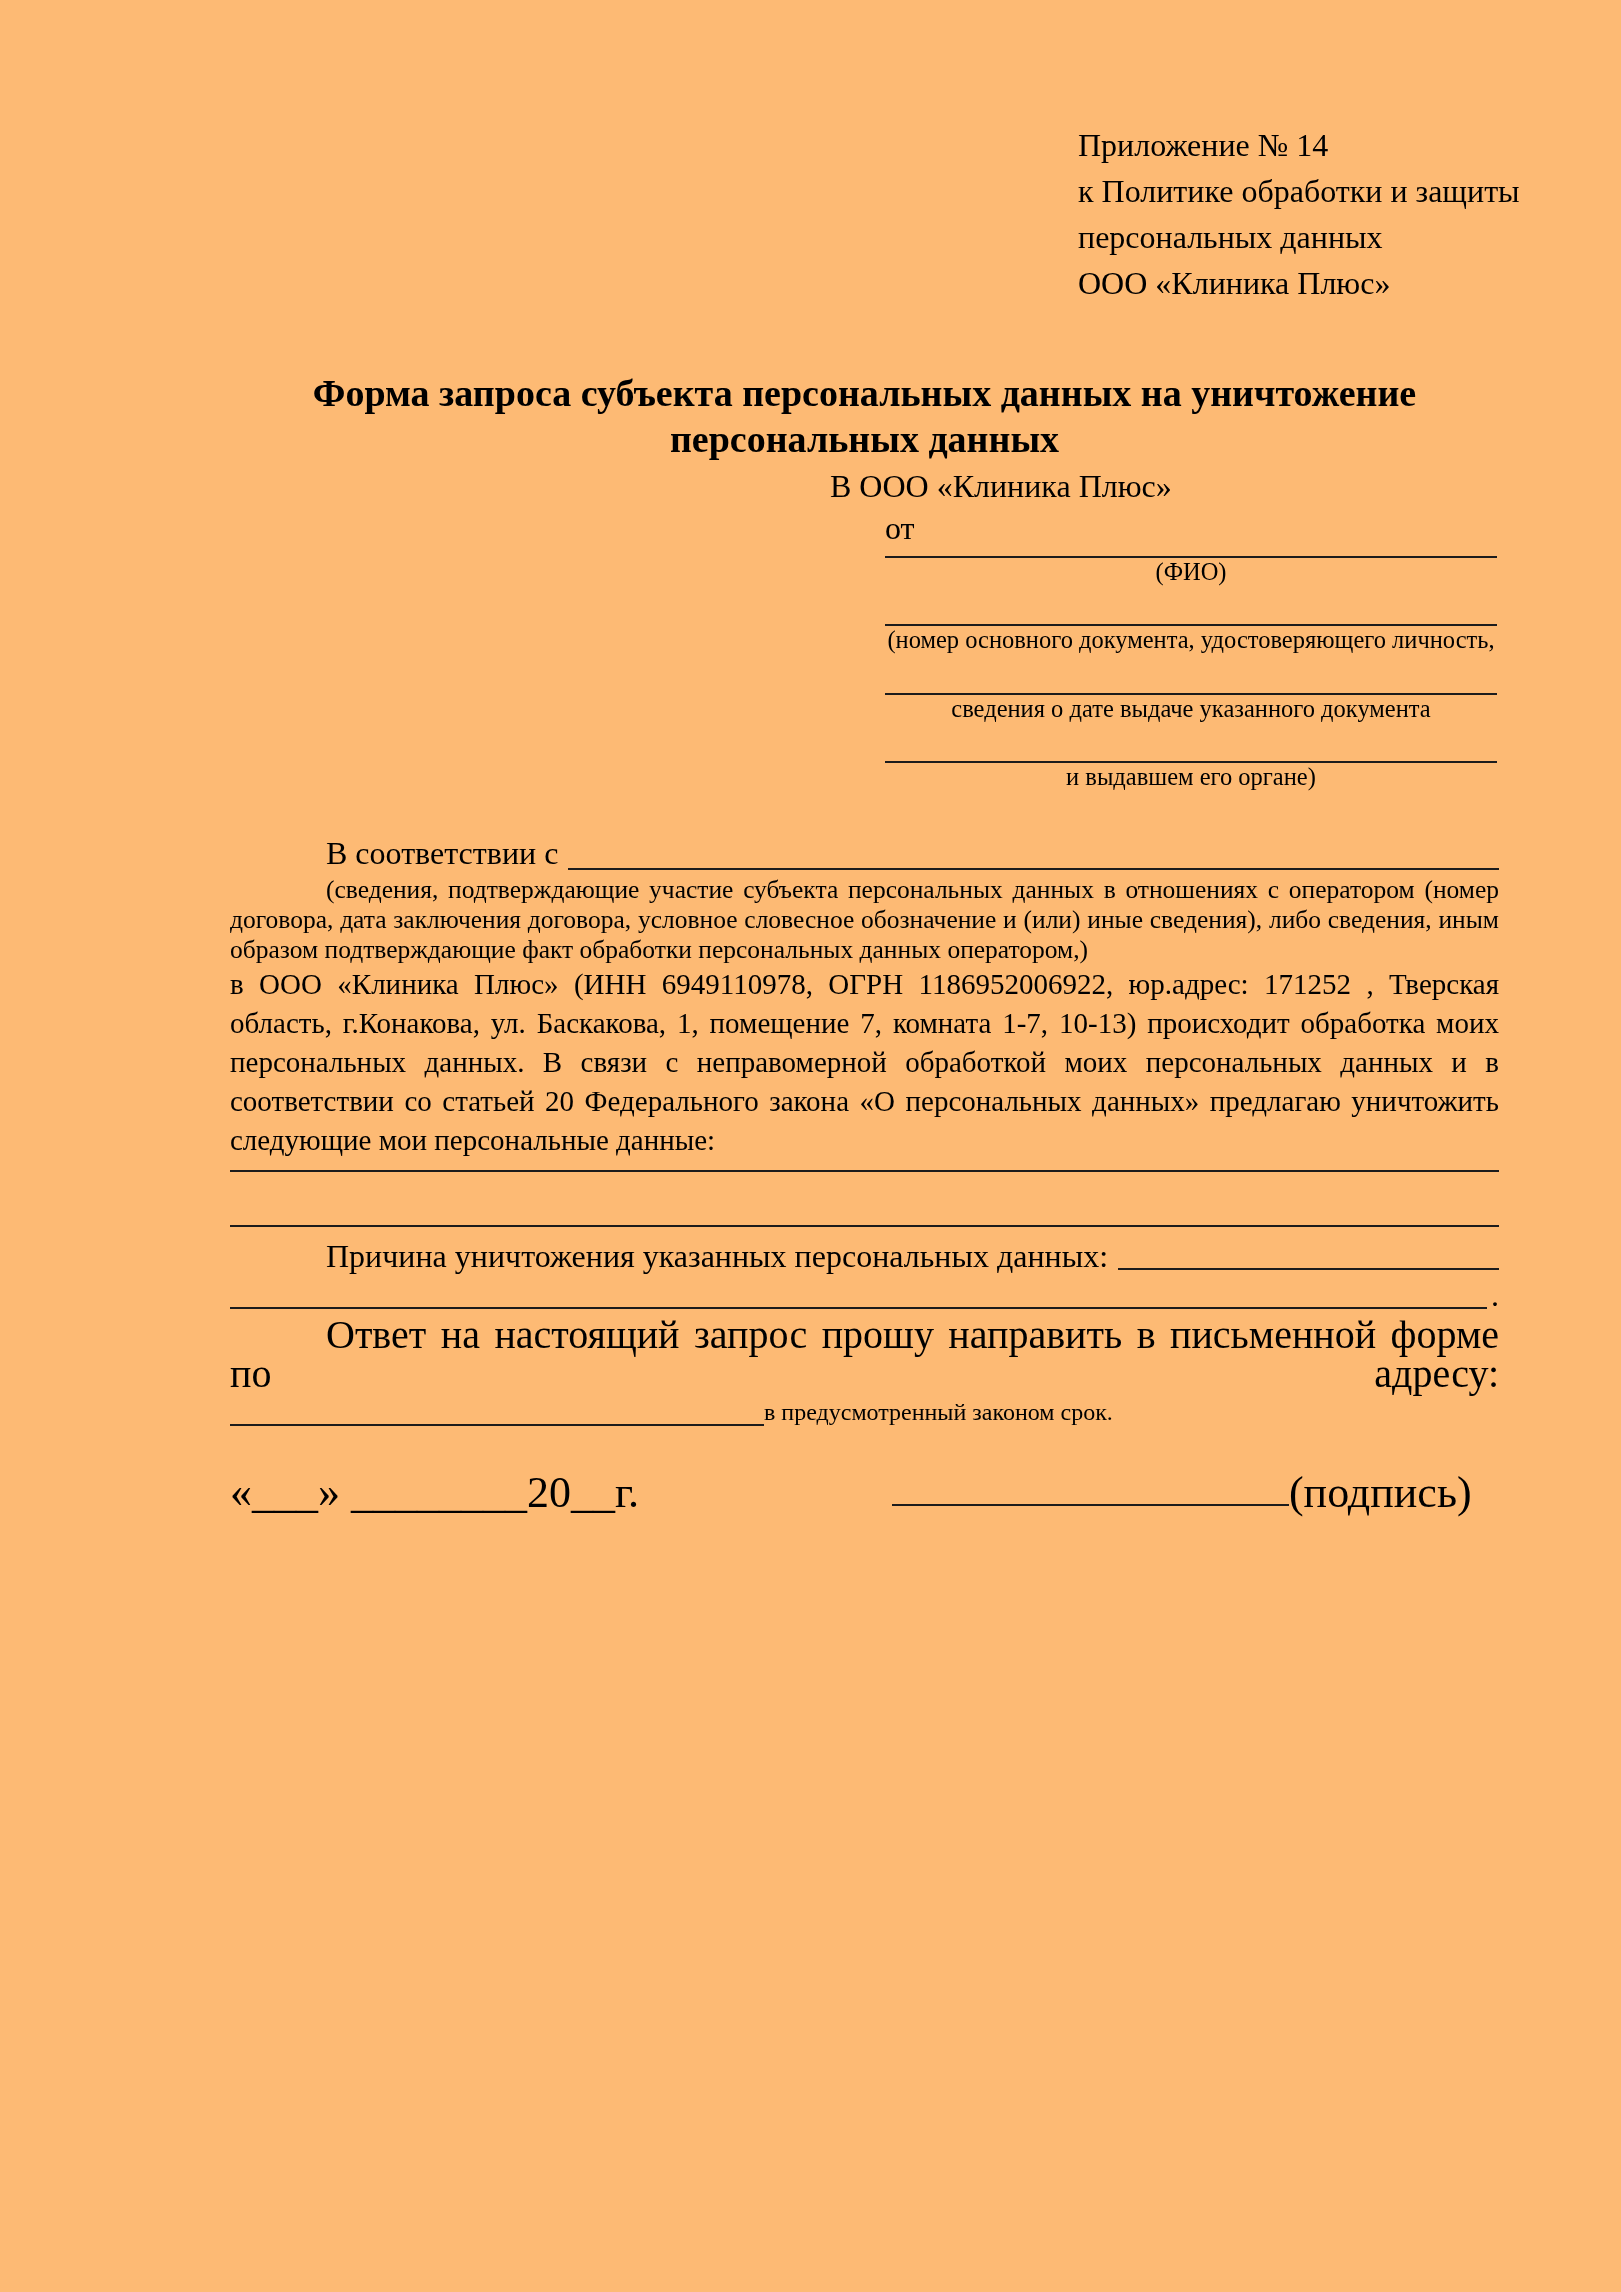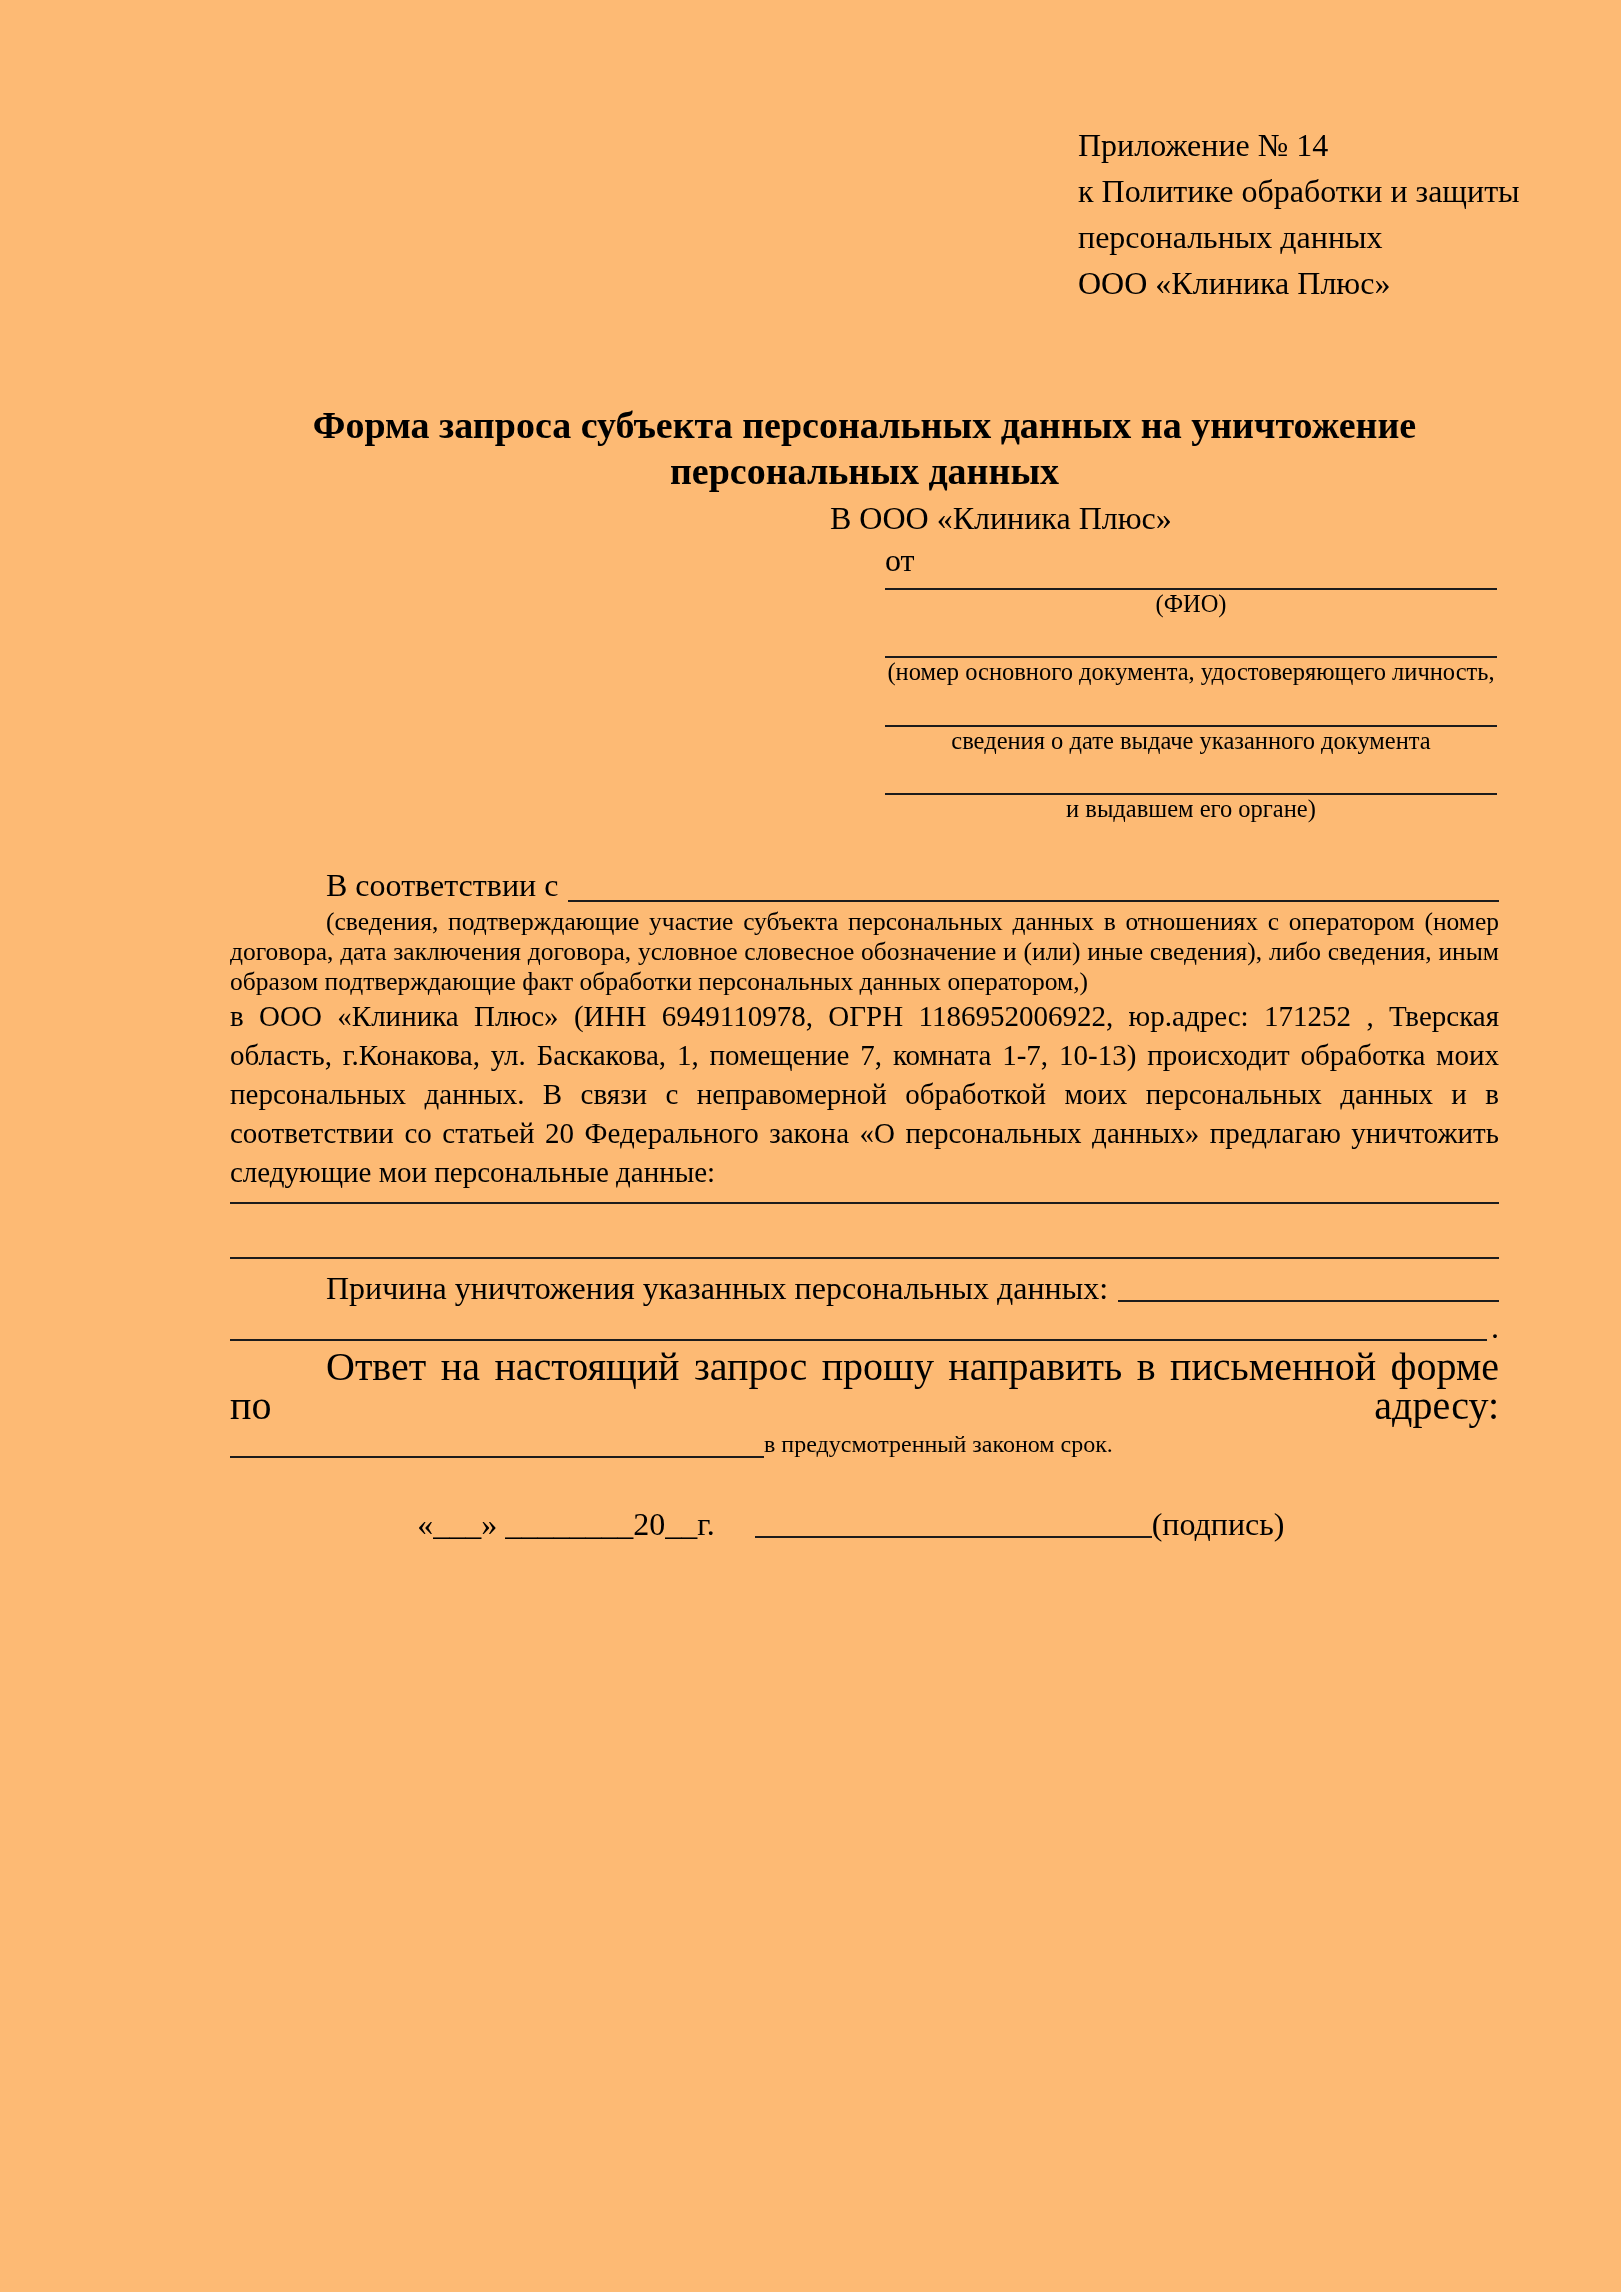--- a/index.html
+++ b/index.html
@@ -14,21 +14,21 @@
     padding: 122px 122px 0 230px;
     overflow: hidden;
   }
   .appendix {
     margin-left: 848px;
     font-size: 32px;
     line-height: 46px;
     white-space: nowrap;
   }
   .title {
-    margin-top: 96px;
+    margin-top: 64px;
     text-align: center;
     font-weight: bold;
     font-size: 38px;
     line-height: 46px;
   }
   .addressee {
     margin-left: 600px;
     margin-top: 3.9px;
     font-size: 32px;
     line-height: 41px;
@@ -104,24 +104,24 @@
   .tail-row {
     display: flex;
     align-items: flex-start;
     font-size: 24px;
     line-height: 39px;
     text-align: center;
   }
   .tail-row .fill { flex: 0 0 534px; margin-left: 0; }
   .sig-row {
     display: flex;
-    justify-content: center;
+    justify-content: space-between;
     align-items: flex-start;
     margin-top: 41px;
-    font-size: 32px;
+    font-size: 44px;
     line-height: 39px;
     gap: 40px;
   }
   .sig-right { display: flex; align-items: flex-start; margin-right: 27.4px; }
   .sig-right .fill { flex: 0 0 397px; margin-left: 0; }
 </style>
 </head>
 <body>
 
 <div class="page">

